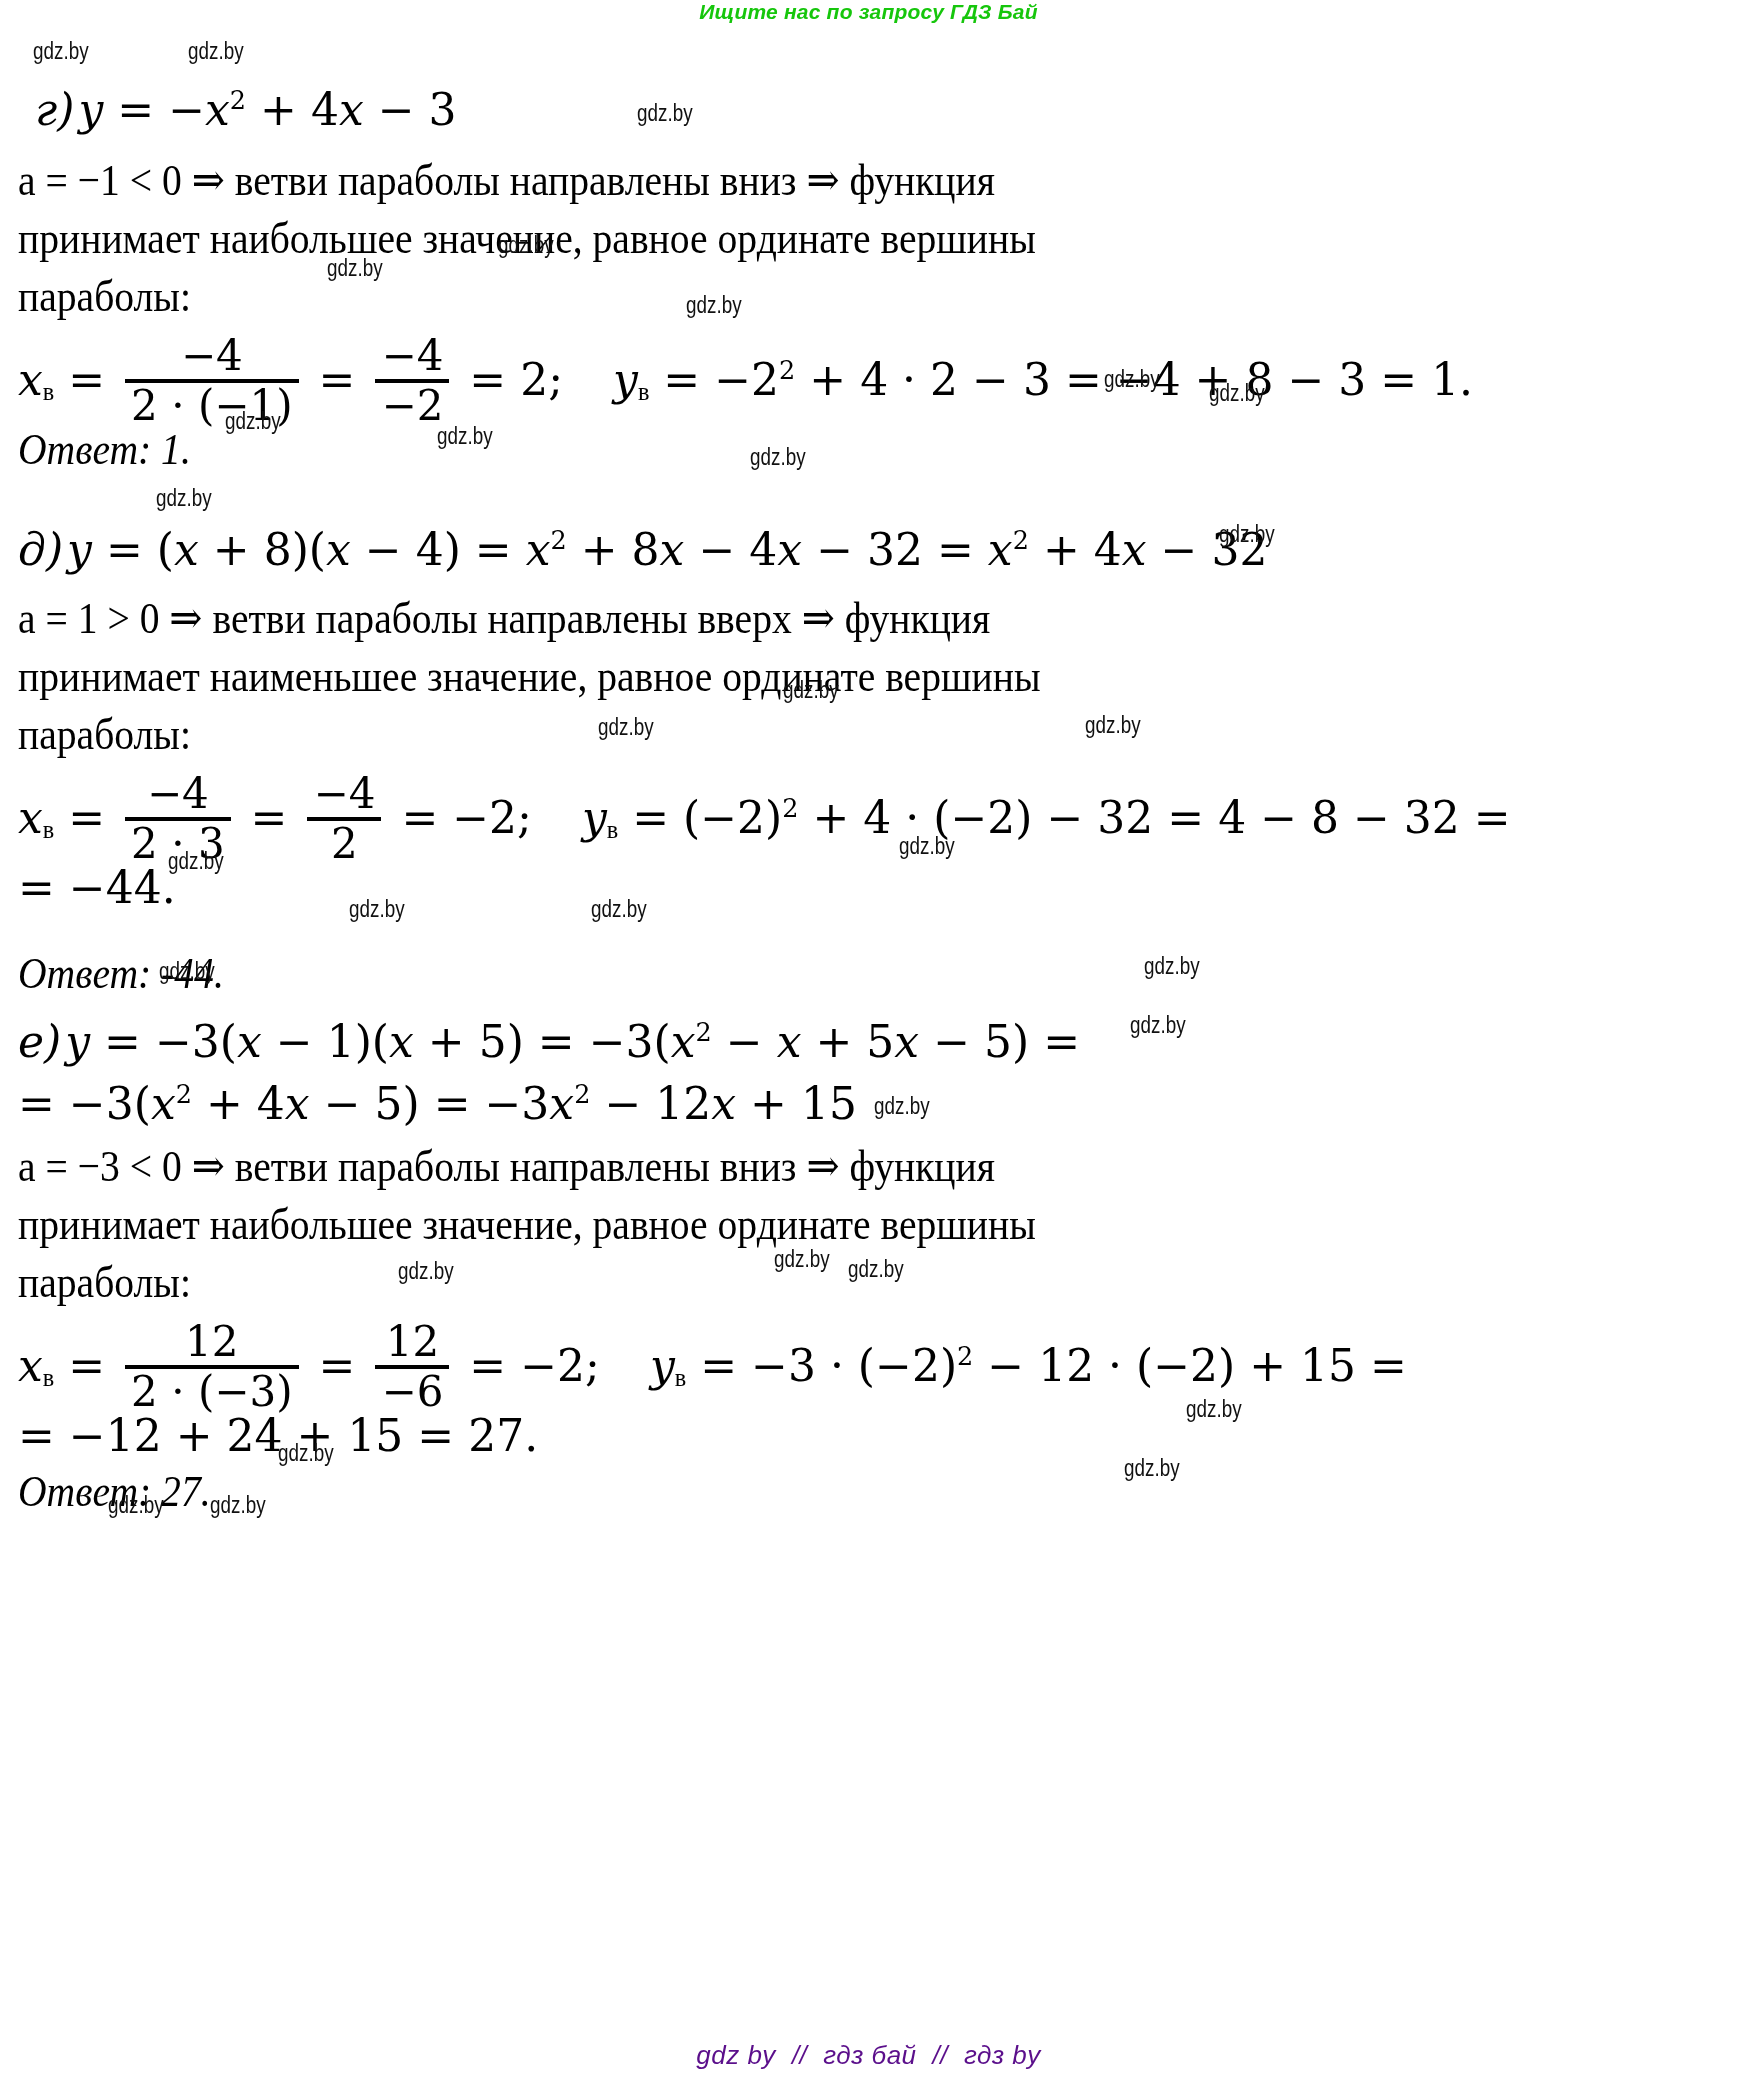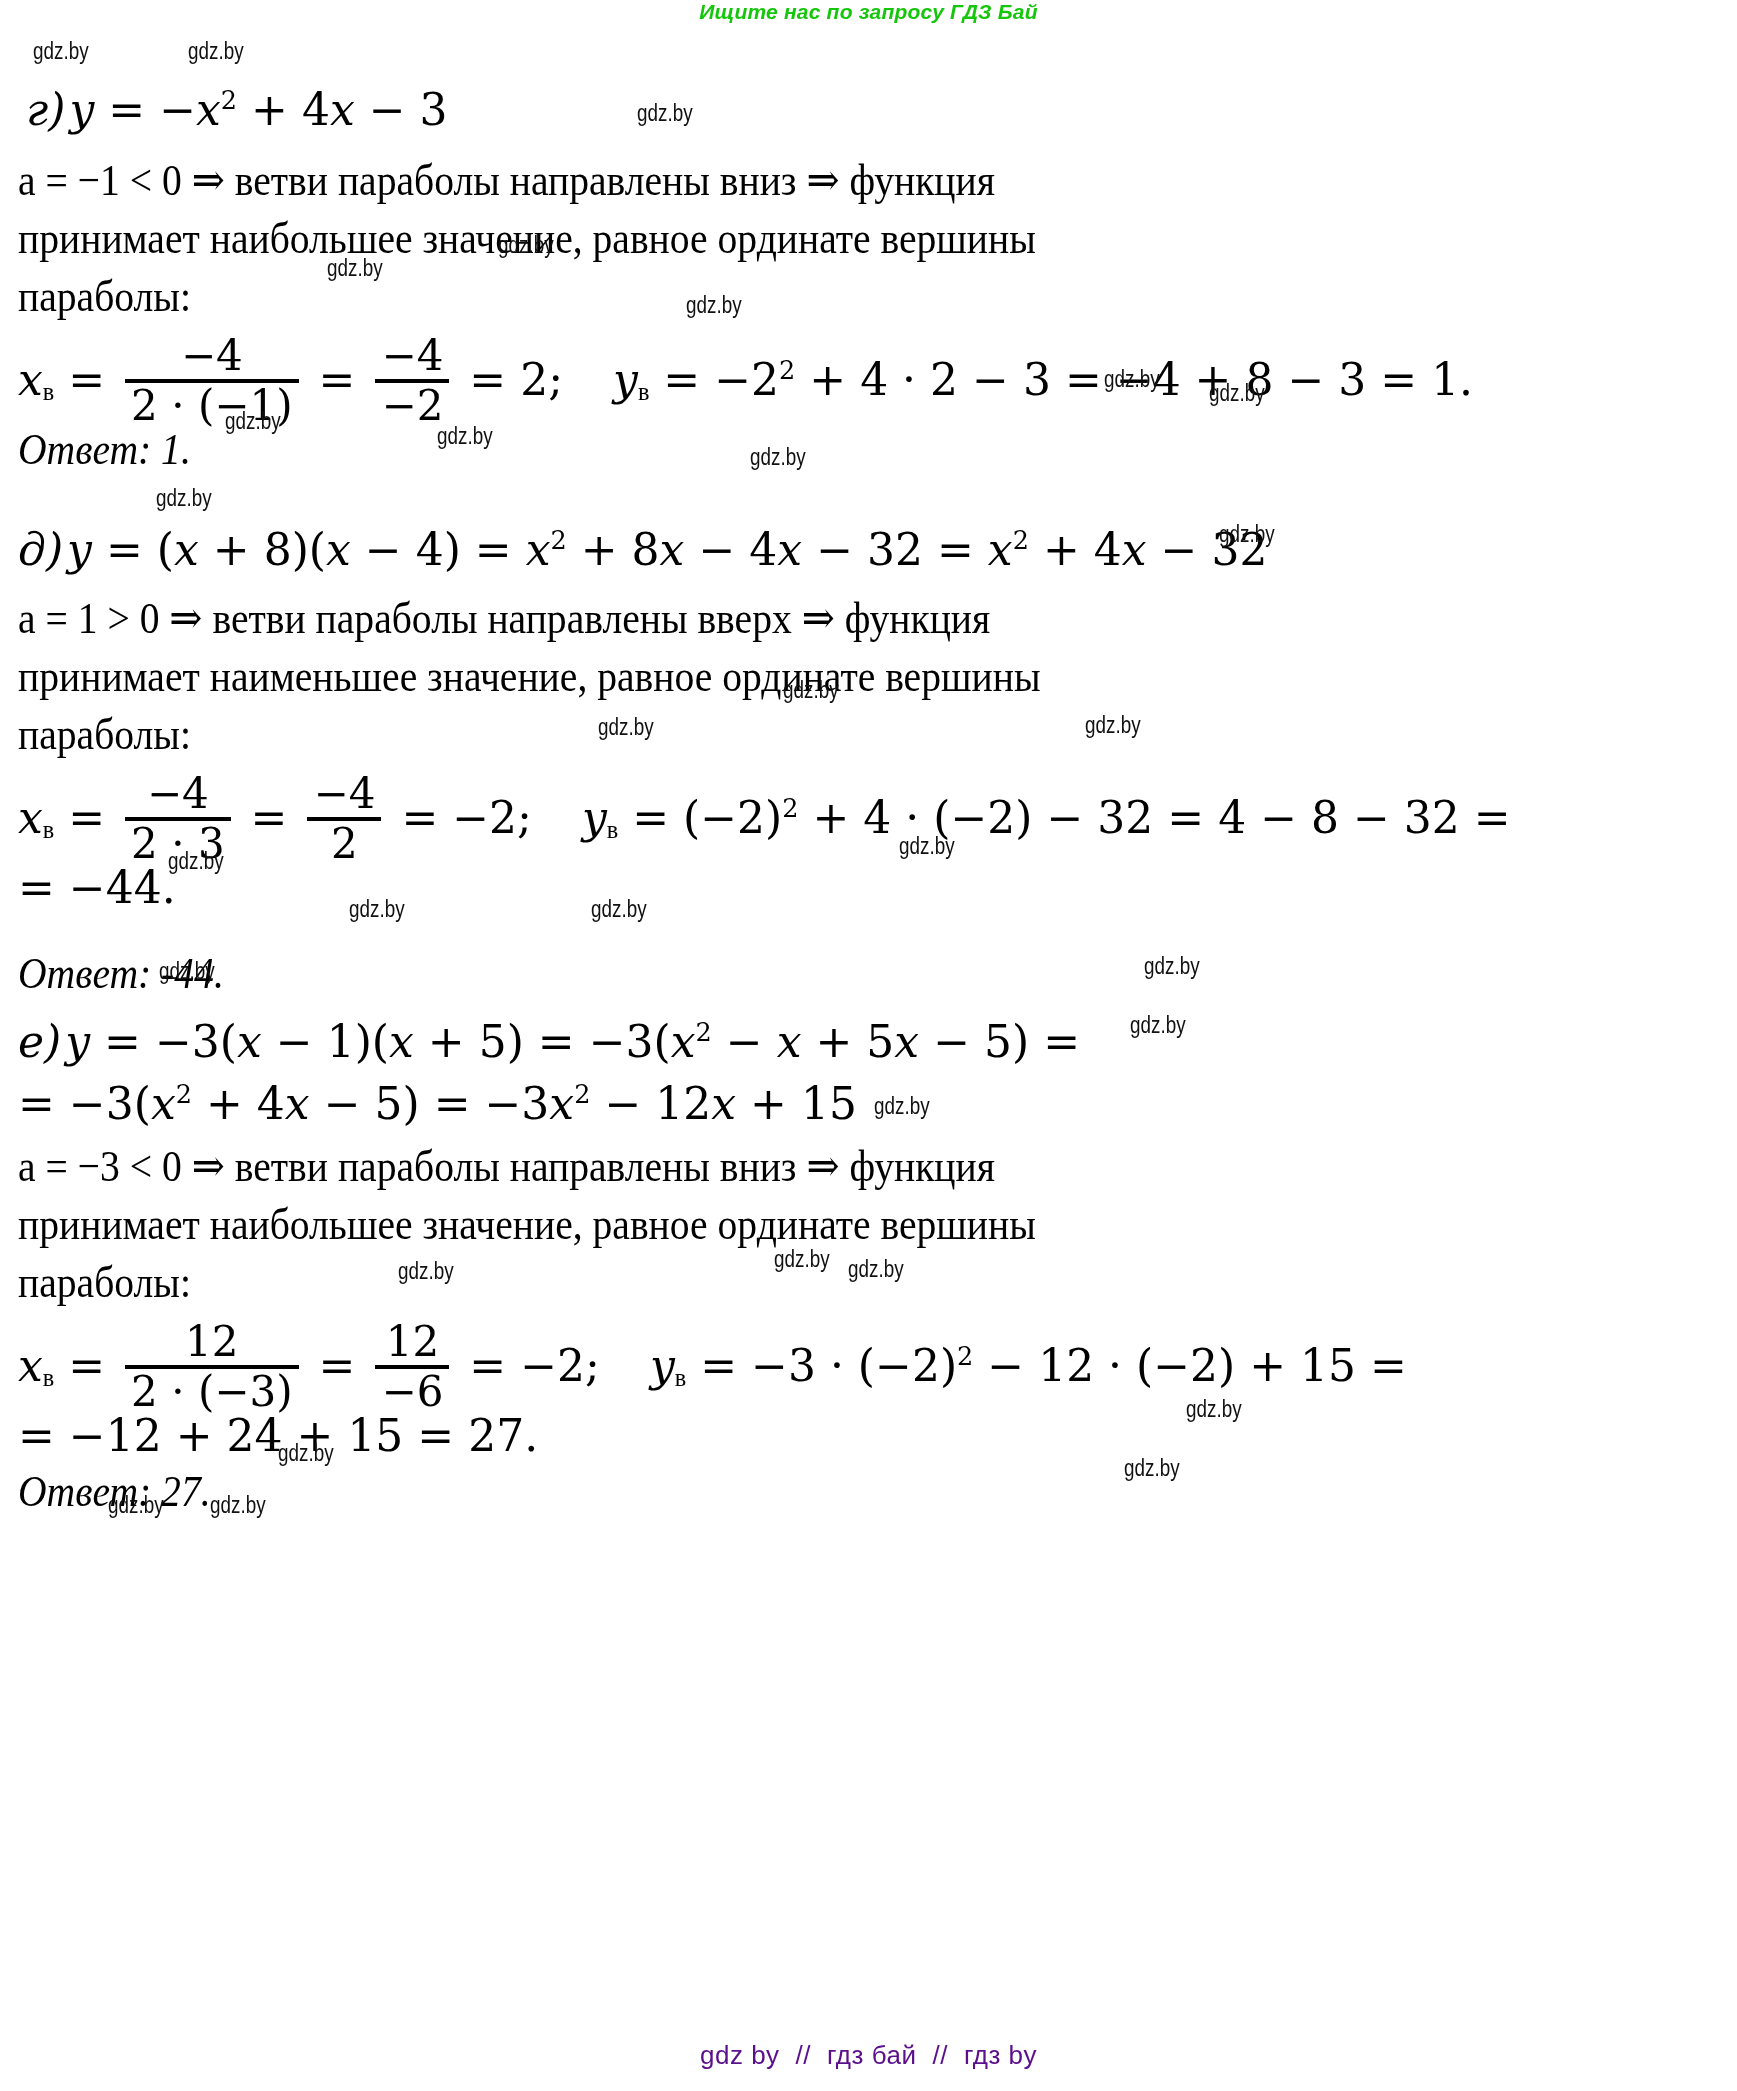--- a/index.html
+++ b/index.html
@@ -33,20 +33,21 @@
   .banner-bottom {
     position: absolute;
     top: 2040px;
     left: 0;
     width: 1737px;
     text-align: center;
     font-family: "Liberation Sans", sans-serif;
     font-size: 26px;
     color: #5b0f8b;
     letter-spacing: 0.5px;
+    font-style: italic;
   }
   .banner-bottom span { margin: 0 8px; }
 
   
   .wm {
     position: absolute;
     font-family: "Liberation Sans", sans-serif;
     font-size: 23px;
     color: #111111;
     white-space: nowrap;
@@ -130,21 +131,21 @@
   }
   .var { font-style: italic; }
 </style>
 </head>
 <body>
 
 <div class="banner-top">Ищите нас по запросу ГДЗ Бай</div>
 
 <div class="content">
 
-  <div class="line" style="top: 30px; position: absolute; left: 8px; height: 62px;">
+  <div class="line" style="top: 30px; position: absolute; left: 17px; height: 62px;">
     <span class="mth">г)</span>
     <span class="mth">
       <span class="var">y</span> <span class="up">=</span> <span class="up">−</span><span class="var">x</span><sup class="pwn">2</sup> <span class="up">+ 4</span><span class="var">x</span> <span class="up">− 3</span>
     </span>
   </div>
 
   <div class="line" style="top: 100px; position: absolute; left: 0px; height: 58px;">
     <span class="txt">a = −1 &lt; 0 ⇒ ветви параболы направлены вниз ⇒ функция</span>
   </div>
 

